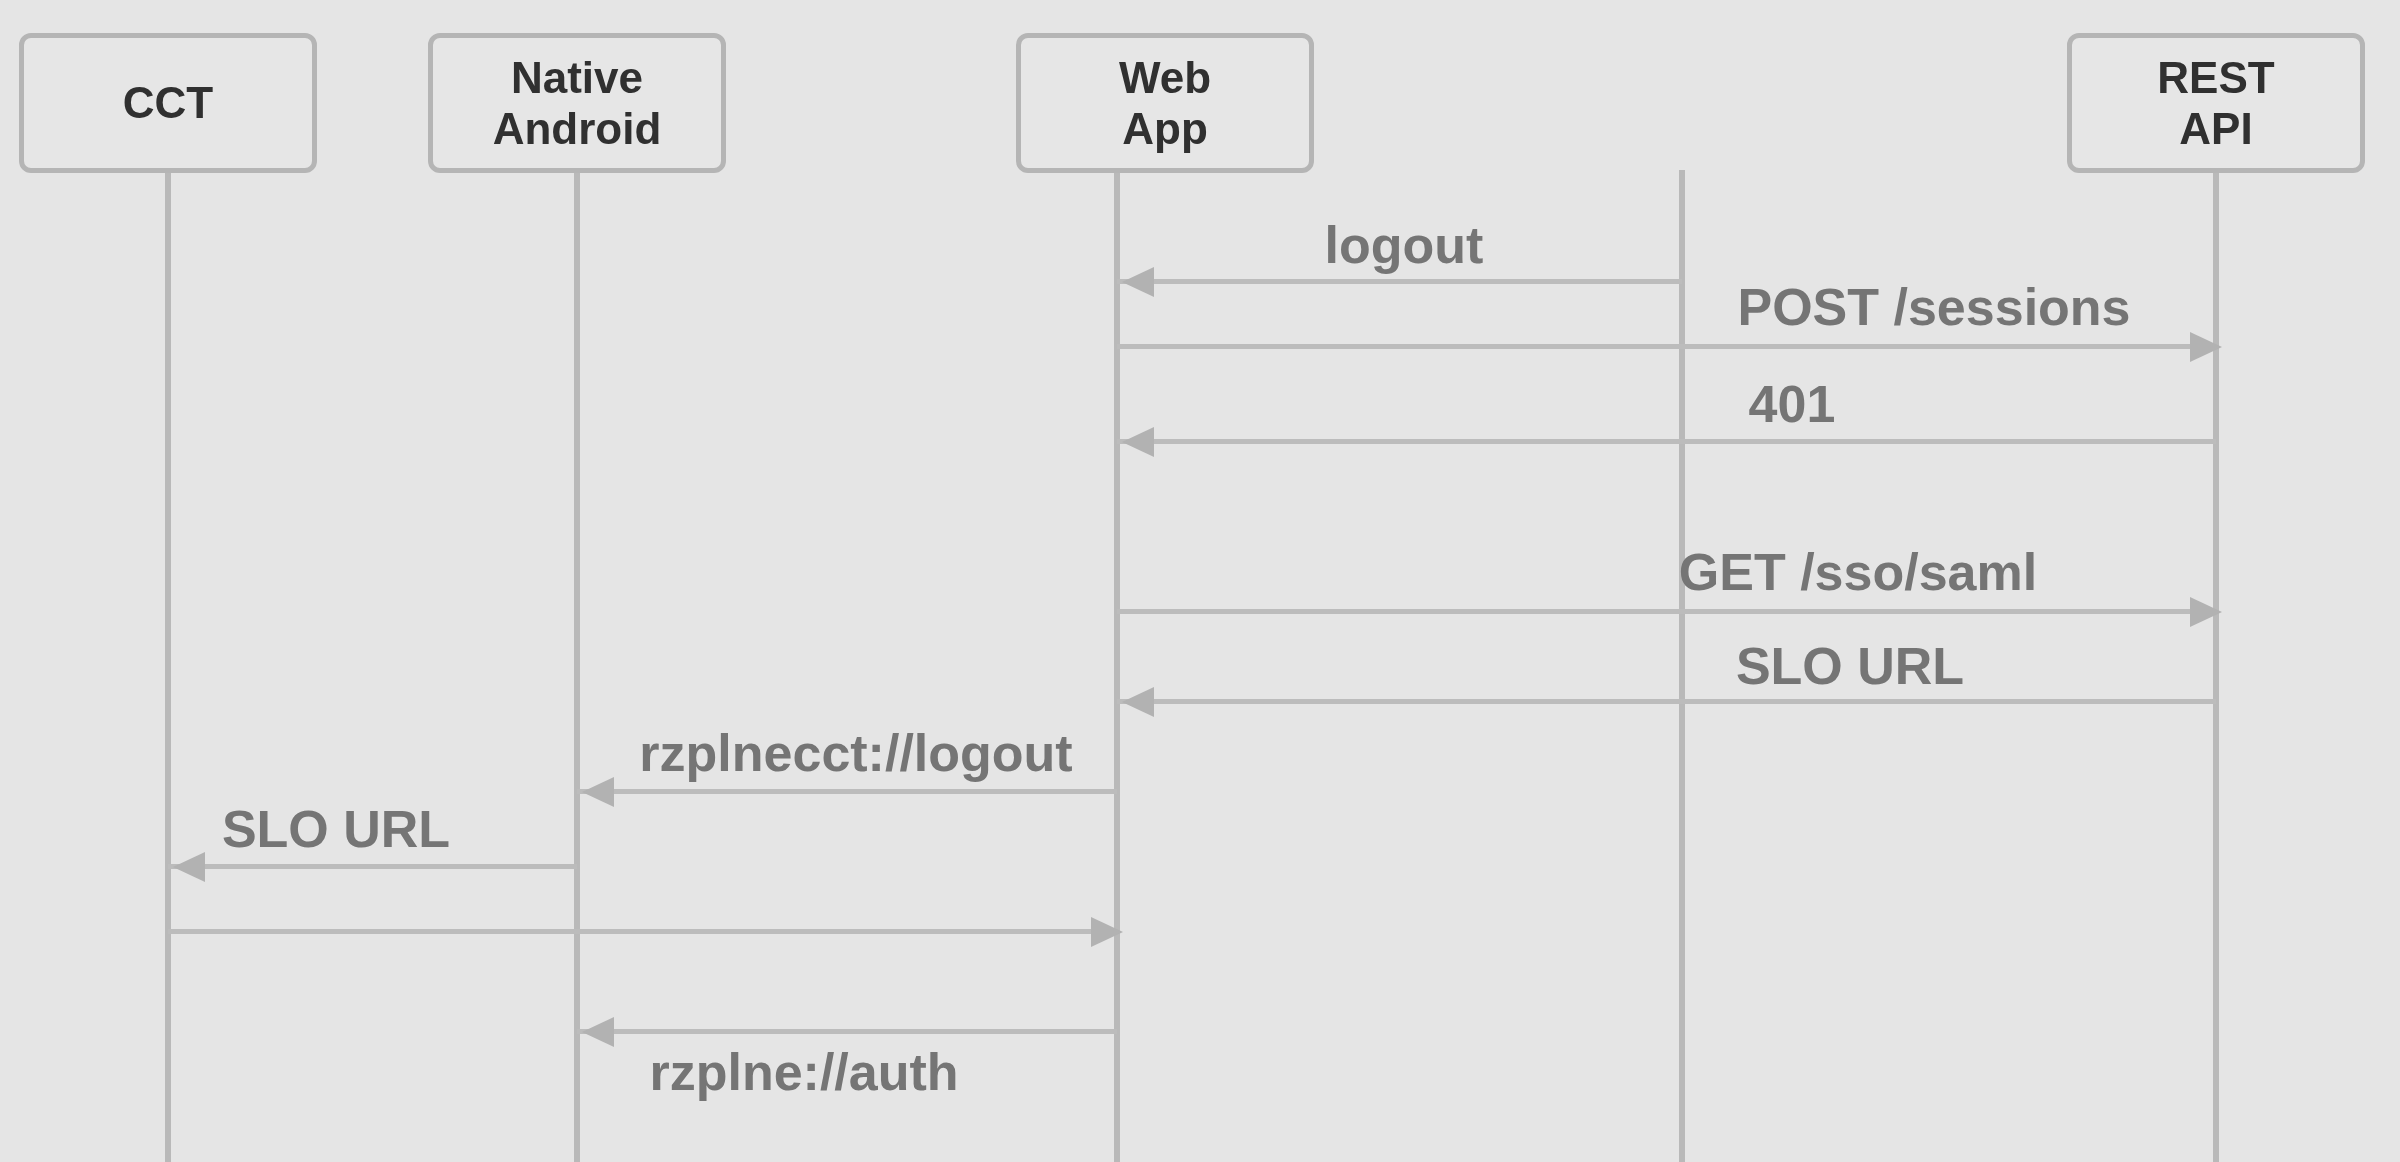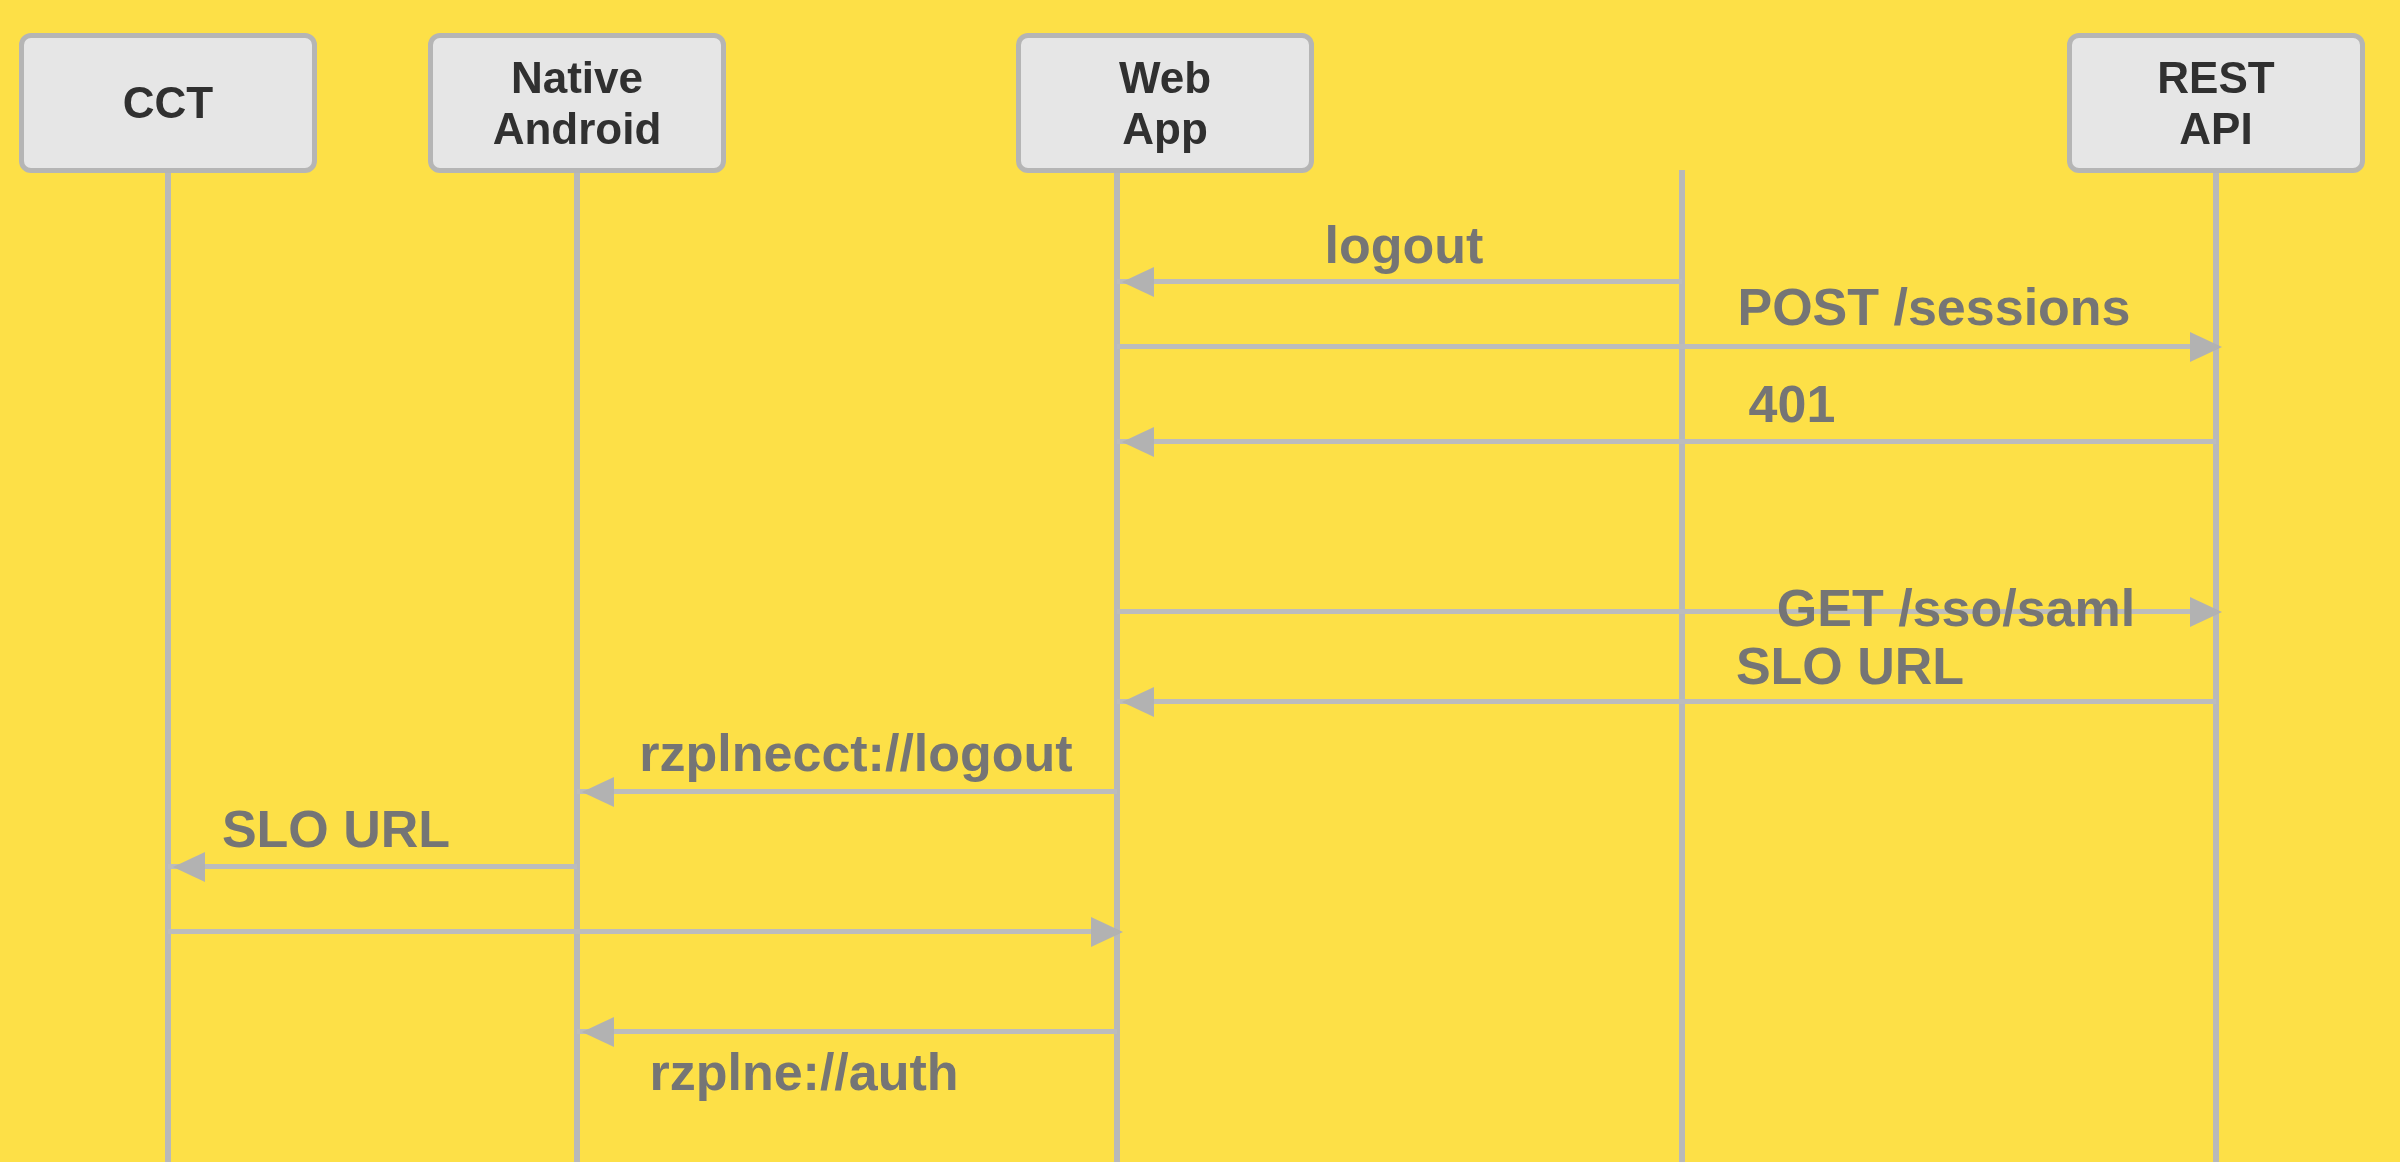--- a/index.html
+++ b/index.html
@@ -3,21 +3,21 @@
 <meta charset="utf-8">
 <style>
   * { margin: 0; padding: 0; box-sizing: border-box; }
   html, body { background: #ffffff; }
   body { font-family: "Liberation Sans", sans-serif; }
 
   .diagram {
     position: relative;
     width: 2400px;
     height: 1162px;
-    background: #fde047;
+    background: #e5e5e5;
     overflow: hidden;
   }
 
   .lifeline {
     position: absolute;
     top: 170px;
     width: 6px;
     height: 992px;
     background: #b9b9b9;
   }
@@ -86,21 +86,21 @@
     <div class="msg-head left" style="top: 267px; left: 1122px;"></div>
     <div class="msg-label" style="left: 1404px; top: 245px;">logout</div>
     <div class="msg-line" style="left: 1117px; width: 1099px; top: 344px;"></div>
     <div class="msg-head right" style="top: 332px; left: 2190px;"></div>
     <div class="msg-label" style="left: 1934px; top: 307px;">POST /sessions</div>
     <div class="msg-line" style="left: 1117px; width: 1099px; top: 439px;"></div>
     <div class="msg-head left" style="top: 427px; left: 1122px;"></div>
     <div class="msg-label" style="left: 1792px; top: 404px;">401</div>
     <div class="msg-line" style="left: 1117px; width: 1099px; top: 609px;"></div>
     <div class="msg-head right" style="top: 597px; left: 2190px;"></div>
-    <div class="msg-label" style="left: 1956px; top: 572px; margin-top: 36px;">GET /sso/saml</div>
+    <div class="msg-label" style="left: 1858px; top: 572px;">GET /sso/saml</div>
     <div class="msg-line" style="left: 1117px; width: 1099px; top: 699px;"></div>
     <div class="msg-head left" style="top: 687px; left: 1122px;"></div>
     <div class="msg-label" style="left: 1850px; top: 666px;">SLO URL</div>
     <div class="msg-line" style="left: 577px; width: 540px; top: 789px;"></div>
     <div class="msg-head left" style="top: 777px; left: 582px;"></div>
     <div class="msg-label" style="left: 856px; top: 753px;">rzplnecct://logout</div>
     <div class="msg-line" style="left: 168px; width: 409px; top: 864px;"></div>
     <div class="msg-head left" style="top: 852px; left: 173px;"></div>
     <div class="msg-label" style="left: 336px; top: 829px;">SLO URL</div>
     <div class="msg-line" style="left: 168px; width: 949px; top: 929px;"></div>

